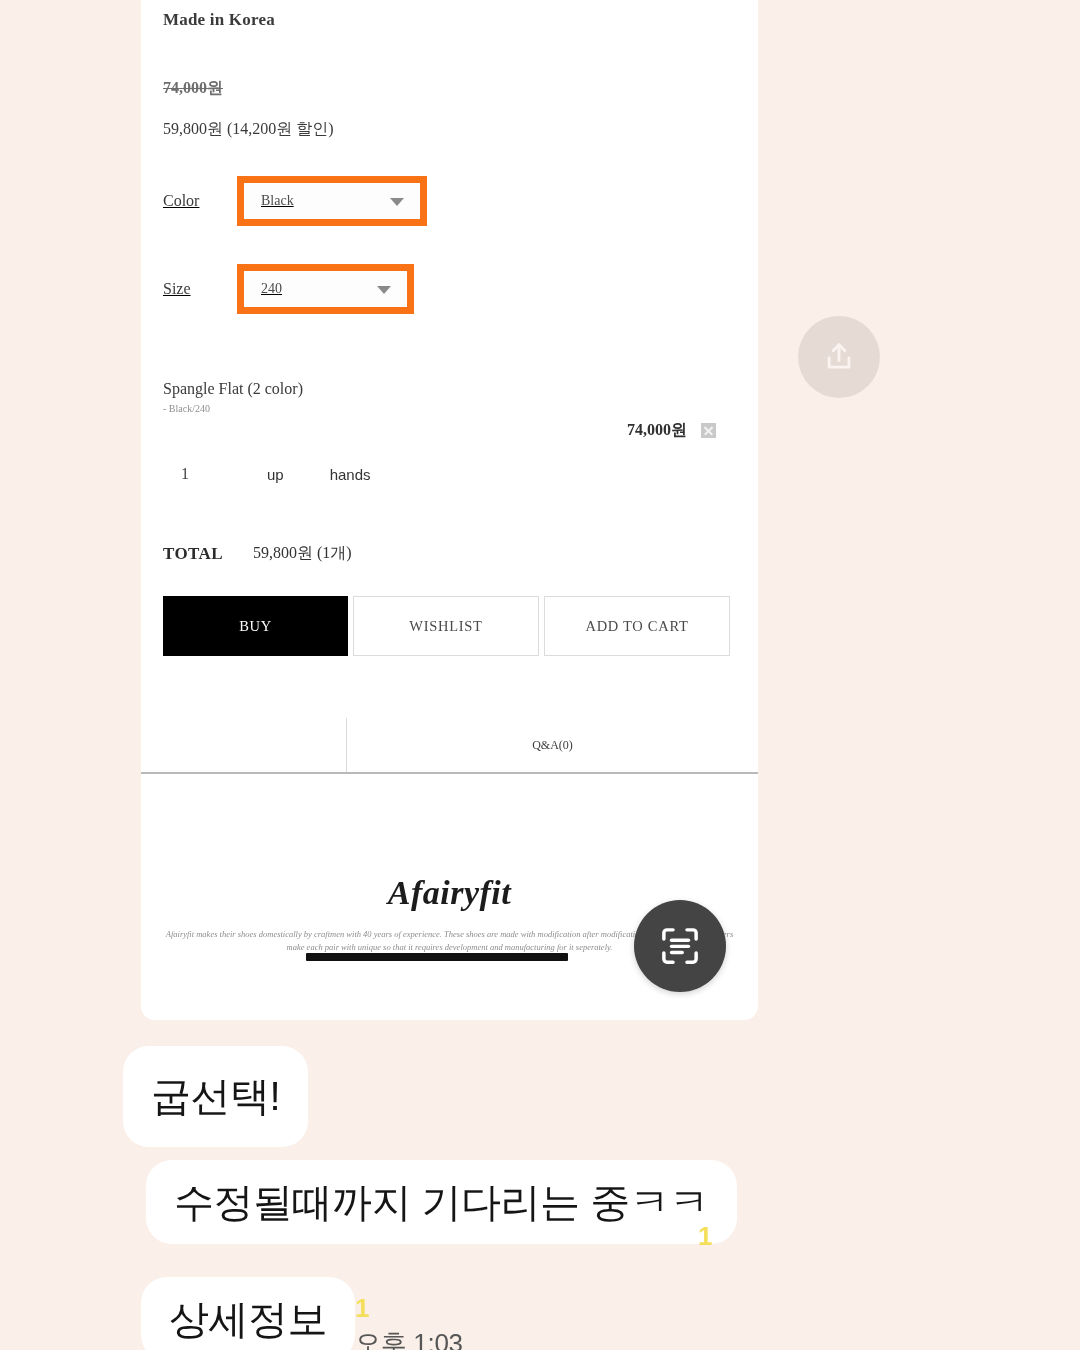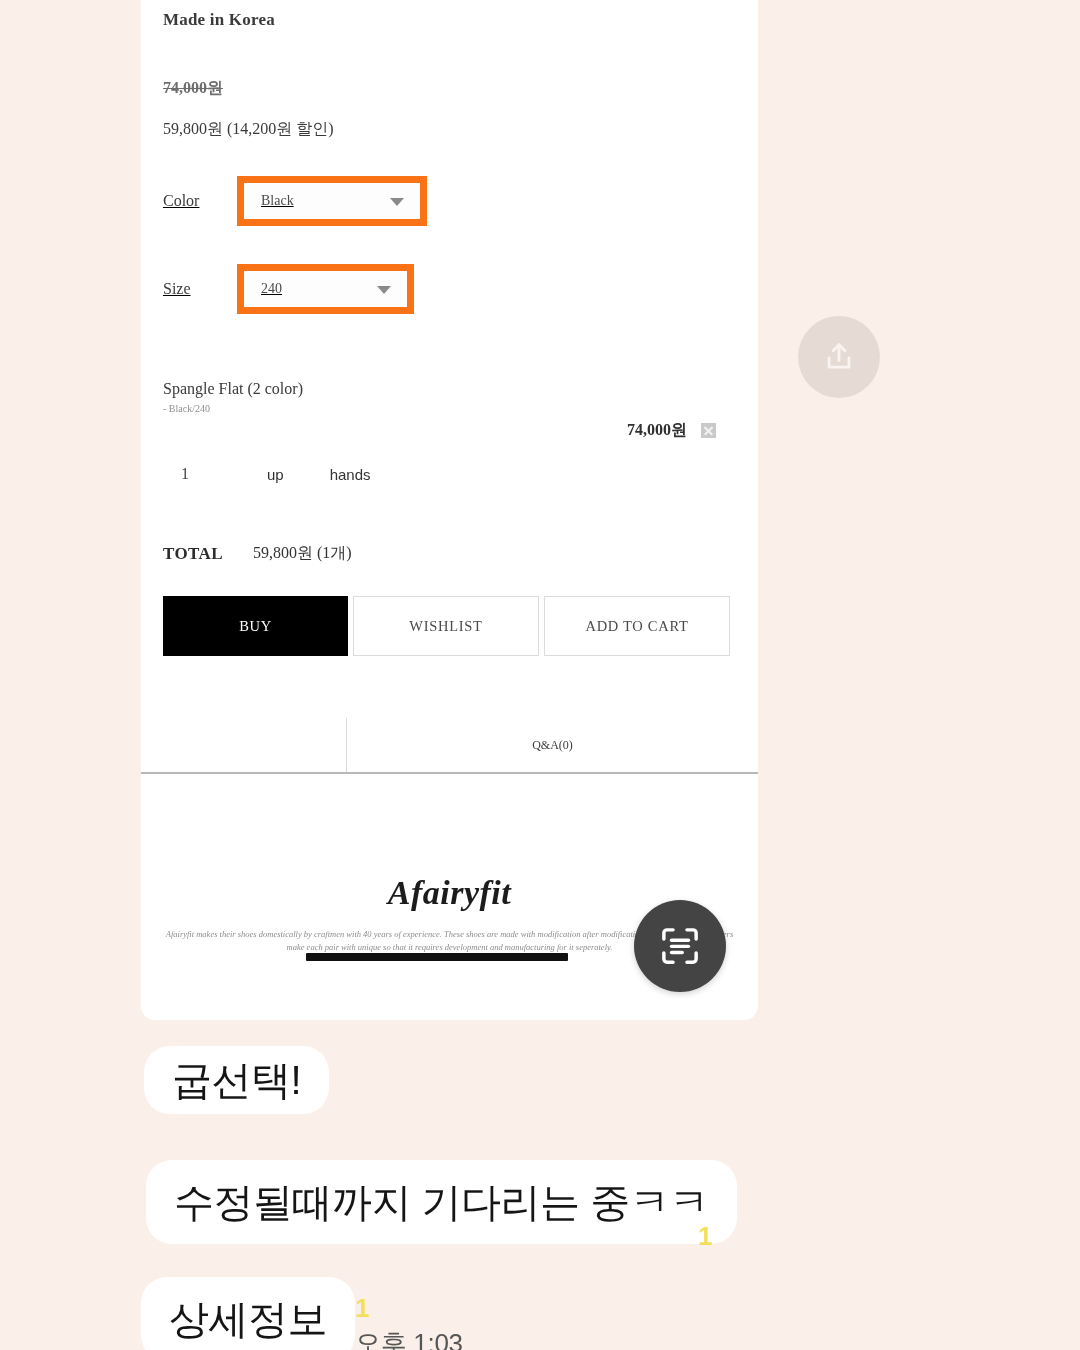--- a/index.html
+++ b/index.html
@@ -330,22 +330,22 @@
     border-radius: 26px;
     display: flex;
     align-items: center;
     padding: 0 28px;
     box-sizing: border-box;
     font-family: "Liberation Sans", sans-serif;
     color: #151515;
     font-weight: 500;
   }
   #bubble-1 {
-    left: 144px; top: 1046px;
-    height: 68px;
+    left: 123px; top: 1046px;
+    height: 101px;
     font-size: 40px;
     letter-spacing: -.5px;
   }
   #bubble-2 {
     left: 146px; top: 1160px;
     height: 84px;
     font-size: 40px;
     letter-spacing: -.5px;
   }
   #bubble-3 {

